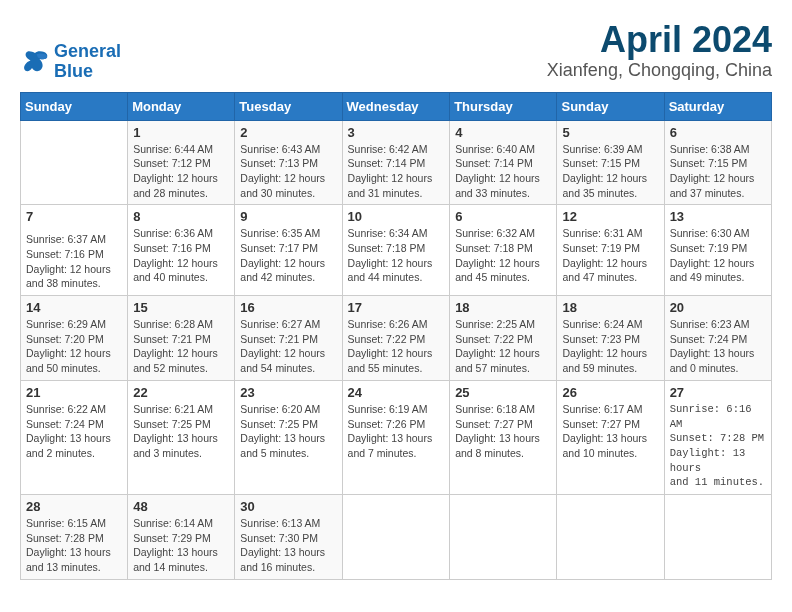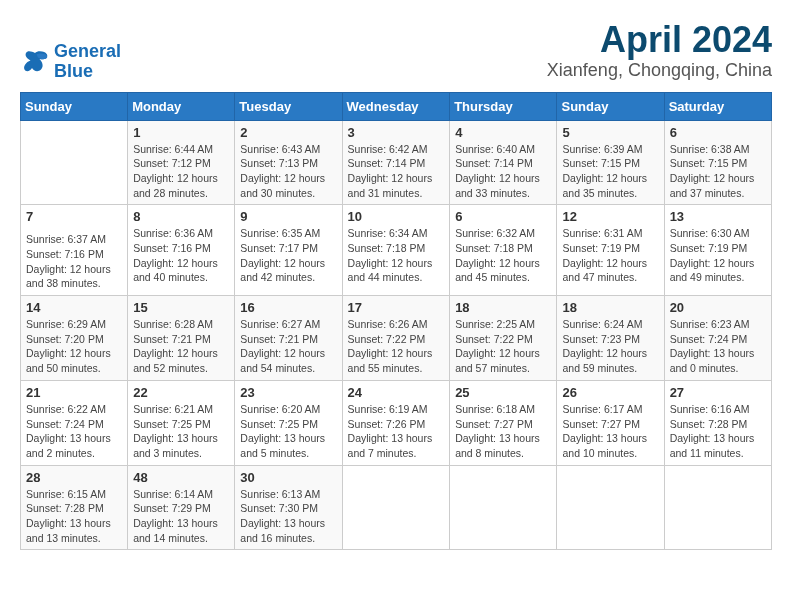--- a/index.html
+++ b/index.html
@@ -311,21 +311,21 @@
         </td>
         <td>
           <span class="day-num">26</span>
           <div class="day-info" style="white-space: pre-line;">Sunrise: 6:17 AM
 Sunset: 7:27 PM
 Daylight: 13 hours
 and 10 minutes.</div>
         </td>
         <td>
           <span class="day-num">27</span>
-          <div class="day-info" style="white-space: pre-line;">Sunrise: 6:16 AM
+          <div class="day-info" style="white-space: pre-line; font-family: Liberation Mono, monospace;">Sunrise: 6:16 AM
 Sunset: 7:28 PM
 Daylight: 13 hours
 and 11 minutes.</div>
         </td>
       </tr>
       <tr>
         <td>
           <span class="day-num">28</span>
           <div class="day-info" style="white-space: pre-line;">Sunrise: 6:15 AM
 Sunset: 7:28 PM

